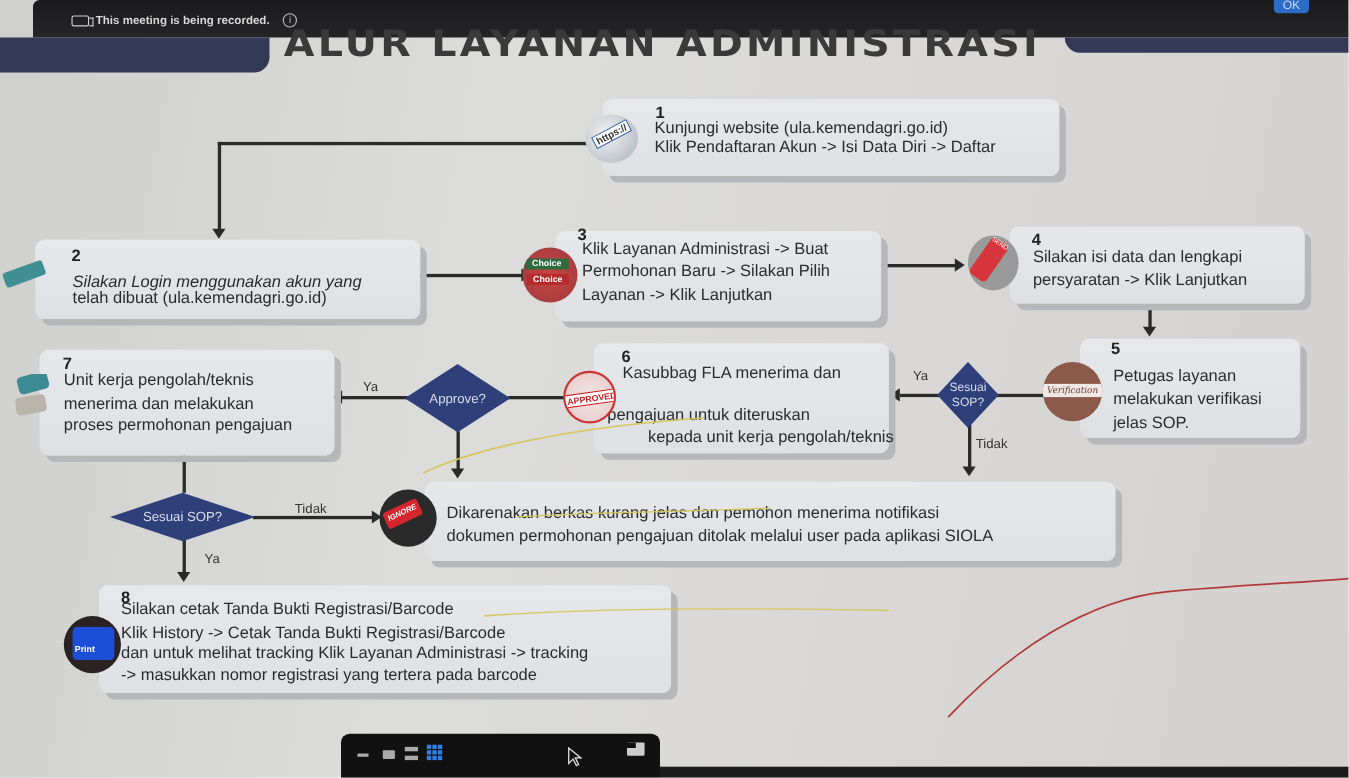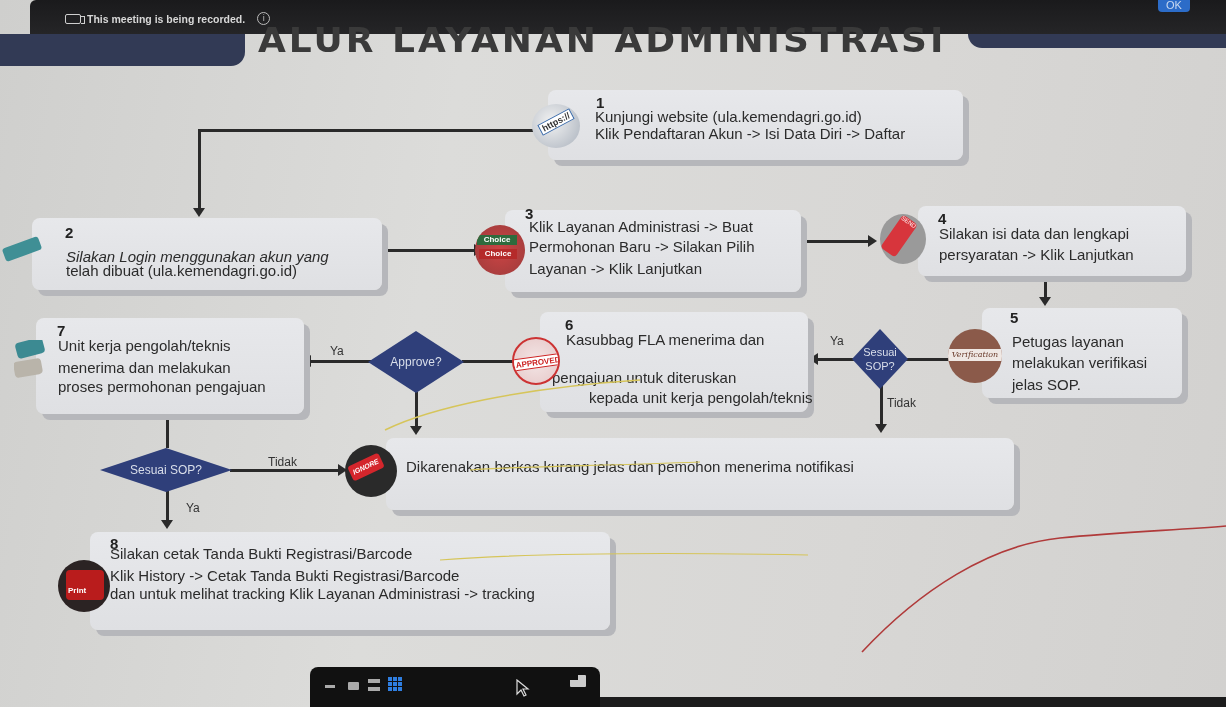--- a/index.html
+++ b/index.html
@@ -60,21 +60,21 @@
   .ic-send .k { position: absolute; left: 10px; top: 2px; width: 18px; height: 40px; background: #d7353c; border-radius: 4px; transform: rotate(35deg); color: #fff; font-size: 6px; text-align: center; }
   .ic-verif { background: #8b5a4a; }
   .ic-verif .lbl { position: absolute; left: 0; top: 20px; width: 54px; height: 12px; background: #efe8e4; color: #6a3a2a; font-size: 8px; font-style: italic; text-align: center; line-height: 12px; font-family: "DejaVu Serif", serif; }
   .ic-approved { background: radial-gradient(circle, #f3e6e6 0%, #e6c7c7 100%); border: 2px solid #c33; }
   .ic-approved .lbl { position: absolute; left: -2px; top: 17px; width: 52px; height: 12px; background: #fff; color: #c22; font-size: 8px; font-weight: bold; text-align: center; line-height: 12px; transform: rotate(-8deg); border: 1px solid #c22; }
   .ic-ignore { background: #2a2a2a; }
   .ic-ignore .k { position: absolute; left: 4px; top: 14px; width: 34px; height: 16px; background: #d4262c; color: #fff; font-size: 7px; font-style: italic; font-weight: bold; text-align: center; line-height: 16px; transform: rotate(-25deg); border-radius: 3px; }
   .ic-puzzle .p1 { position: absolute; left: 2px; top: 0; width: 28px; height: 16px; background: #3c8a92; border-radius: 4px; transform: rotate(-15deg); }
   .ic-puzzle .p2 { position: absolute; left: 0; top: 20px; width: 28px; height: 16px; background: #b9b4aa; border-radius: 4px; transform: rotate(-10deg); }
   .ic-print { background: #2b2323; }
-  .ic-print .k { position: absolute; left: 8px; top: 10px; width: 38px; height: 30px; background: #b91c1c; border-radius: 4px; color: #fff; font-size: 8px; font-weight: bold; padding-top: 16px; padding-left: 2px; }
+  .ic-print .k { position: absolute; left: 8px; top: 10px; width: 38px; height: 30px; background: #1d4ed8; border-radius: 4px; color: #fff; font-size: 8px; font-weight: bold; padding-top: 16px; padding-left: 2px; }
 
   
   .ln { position: absolute; background: #2a2a2a; }
   .arr-down { position: absolute; width: 0; height: 0; border-left: 6px solid transparent; border-right: 6px solid transparent; border-top: 9px solid #2a2a2a; }
   .arr-right { position: absolute; width: 0; height: 0; border-top: 6px solid transparent; border-bottom: 6px solid transparent; border-left: 9px solid #2a2a2a; }
   .arr-left { position: absolute; width: 0; height: 0; border-top: 6px solid transparent; border-bottom: 6px solid transparent; border-right: 9px solid #2a2a2a; }
 
   
   .diamond { position: absolute; display: flex; align-items: center; justify-content: center; }
   .diamond svg { position: absolute; left: 0; top: 0; }
@@ -238,30 +238,32 @@
       <polygon points="66,0 132,22 66,44 0,22" fill="#2f3f7a"></polygon>
     </svg>
   <span>Sesuai SOP?</span>
 </div>
 <div class="lbl-small" style="left:268px; top:455px;">Tidak</div>
 <div class="lbl-small" style="left:186px; top:501px;">Ya</div>
 
 <div class="tolak" style="left:606px; top:436px;">TOLAK</div>
 <div class="box" style="left:386px; top:438px; width:628px; height:72px;">
   <div class="step-text" style="left:20px; top:19px;">Dikarenakan berkas kurang jelas dan pemohon menerima notifikasi</div>
+  <div class="step-text" style="left:20px; top:40px;">dokumen permohonan pengajuan ditolak melalui user pada aplikasi SIOLA</div>
 </div>
 <div class="ic ic-ignore" style="left:345px; top:445px; width:52px; height:52px;">
     <div class="k">IGNORE</div>
   </div>
 
 <div class="box" style="left:90px; top:532px; width:520px; height:98px;">
   <div class="step-num" style="left:20px; top:3px;">8</div>
   <div class="step-text" style="left:20px; top:12px;">Silakan cetak Tanda Bukti Registrasi/Barcode</div>
   <div class="step-text" style="left:20px; top:34px;">Klik History -&gt; Cetak Tanda Bukti Registrasi/Barcode</div>
   <div class="step-text" style="left:20px; top:52px;">dan untuk melihat tracking Klik Layanan Administrasi -&gt; tracking</div>
+  <div class="step-text" style="left:20px; top:72px;">-&gt; masukkan nomor registrasi yang tertera pada barcode</div>
 </div>
 <div class="ic ic-print" style="left:58px; top:560px; width:52px; height:52px;">
     <div class="k">Print</div>
   </div>
 
 <svg class="abs" style="left:0; top:0;" width="1226" height="707">
   <path d="M385,430 C430,408 520,388 640,380" stroke="#d6c55a" stroke-width="1.5" fill="none"></path>
   <path d="M470,470 C520,466 600,466 700,462" stroke="#d6c55a" stroke-width="1.2" fill="none"></path>
   <path d="M440,560 C520,554 650,552 808,555" stroke="#d6c55a" stroke-width="1.2" fill="none"></path>
   <path d="M862,652 C920,590 990,545 1060,538 C1120,532 1180,530 1226,526" stroke="#b03a3a" stroke-width="1.6" fill="none"></path>

